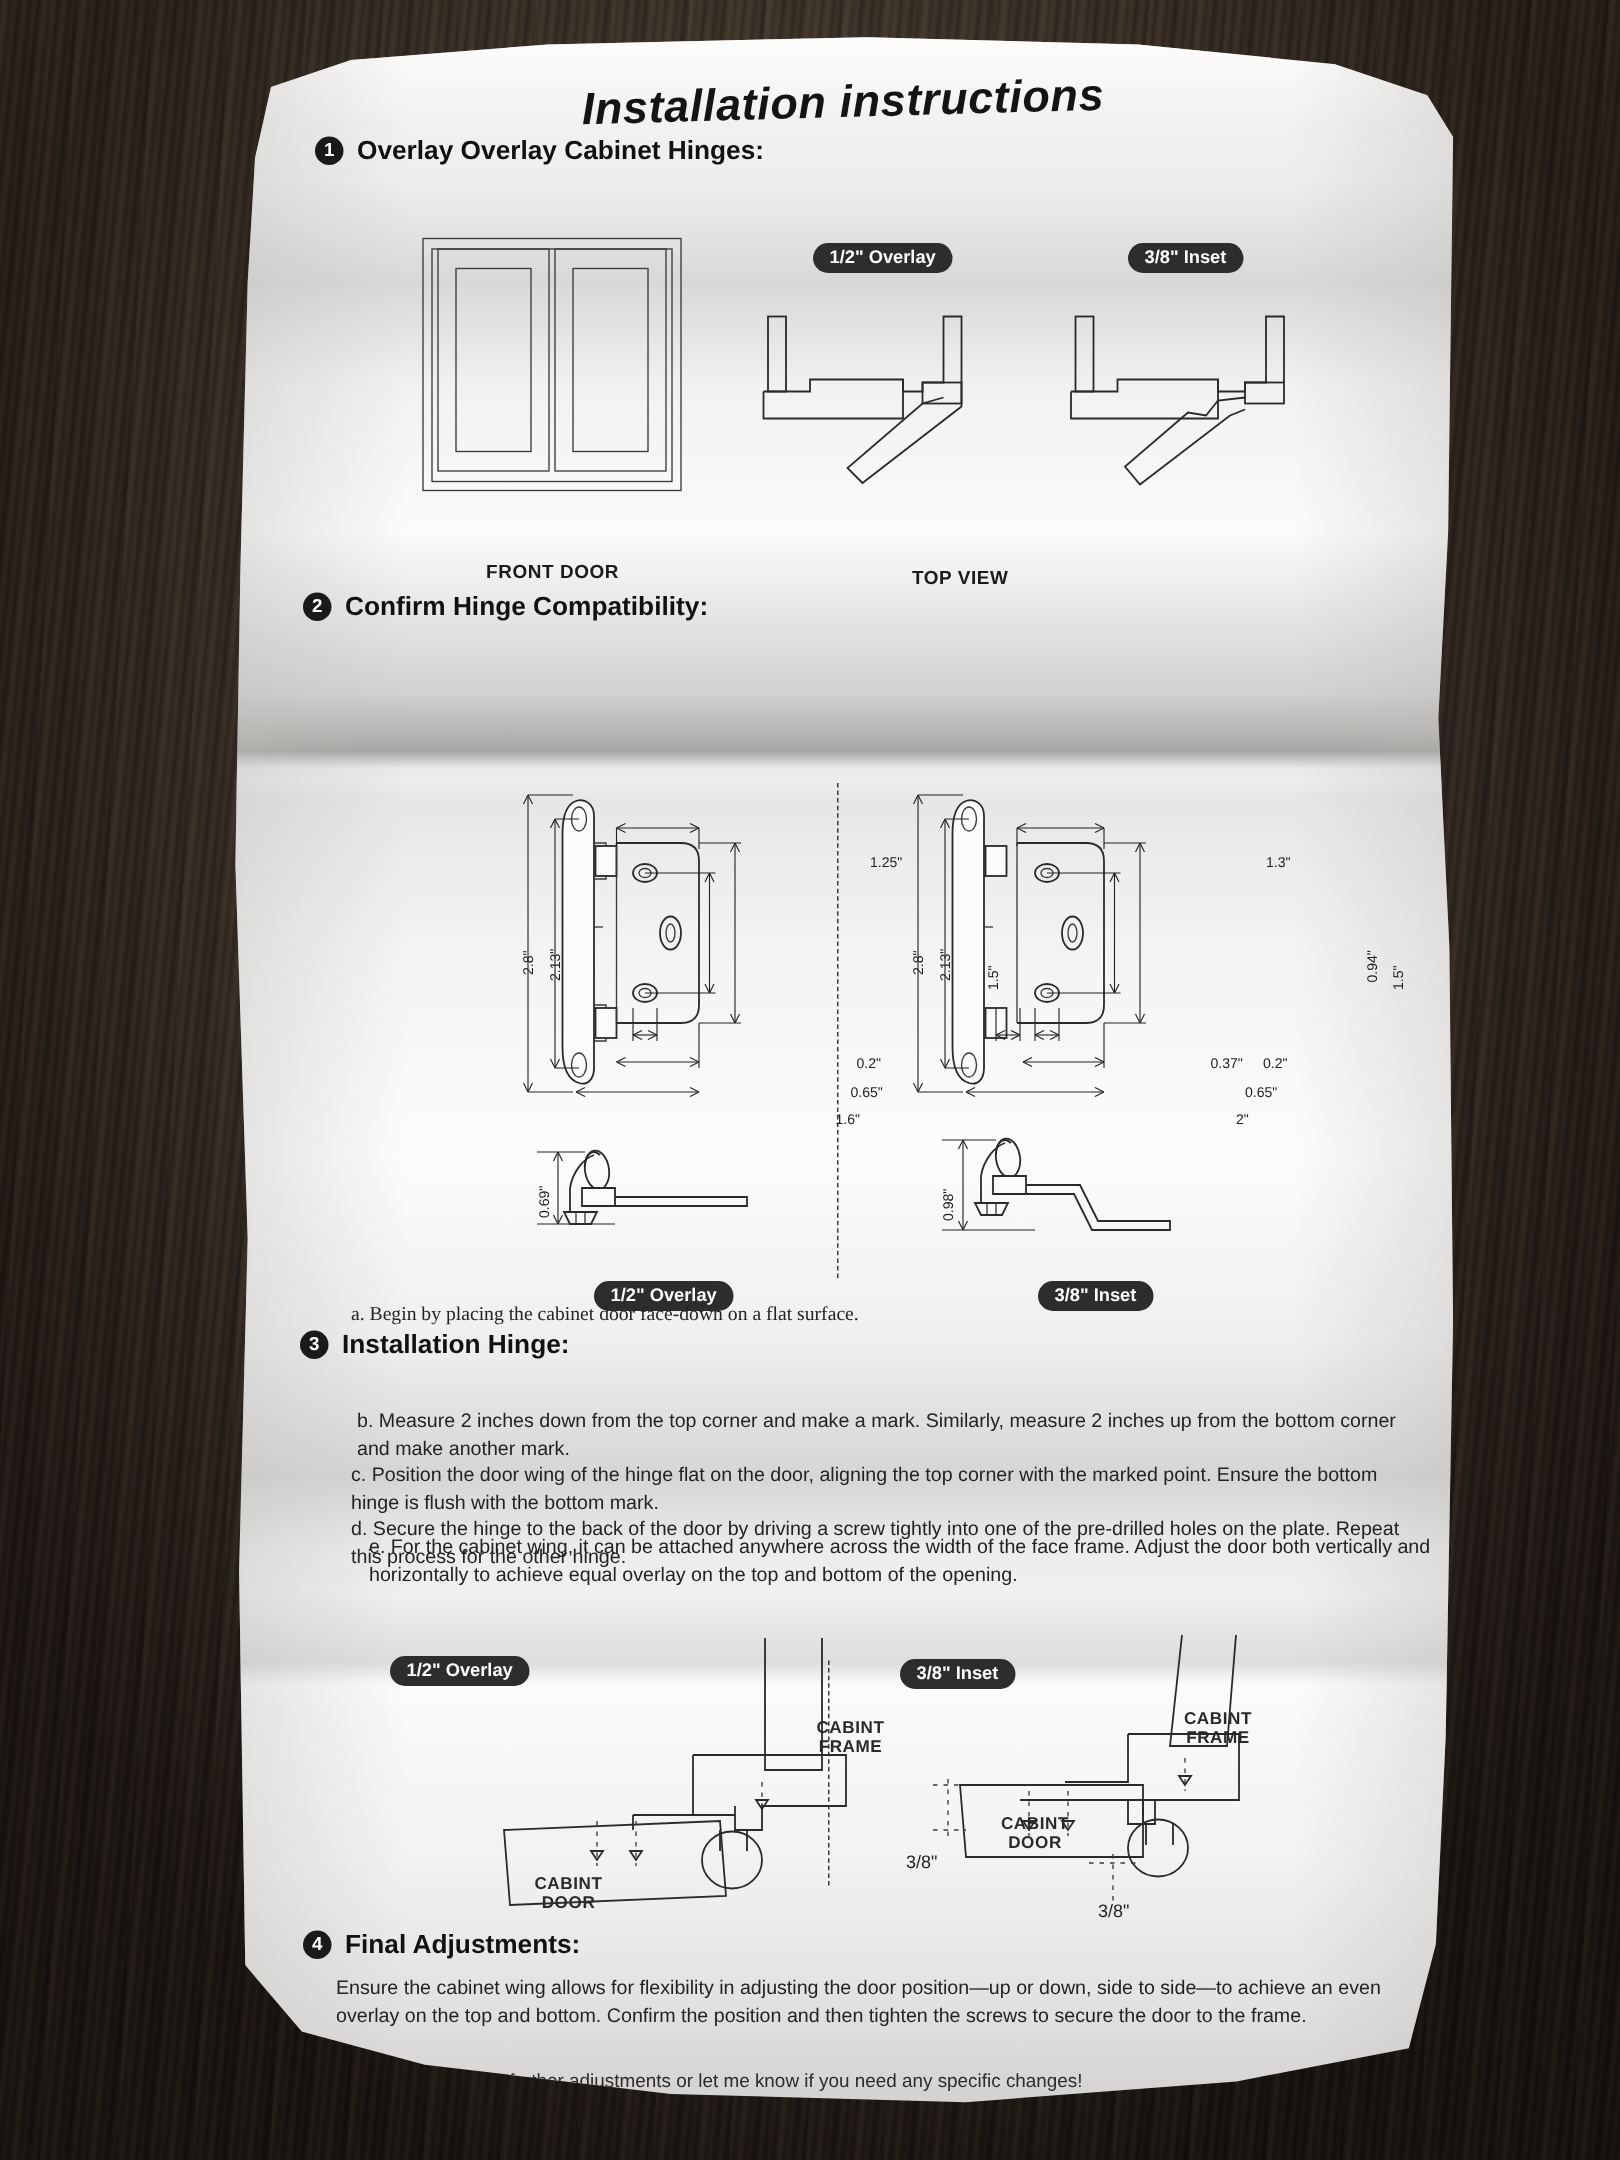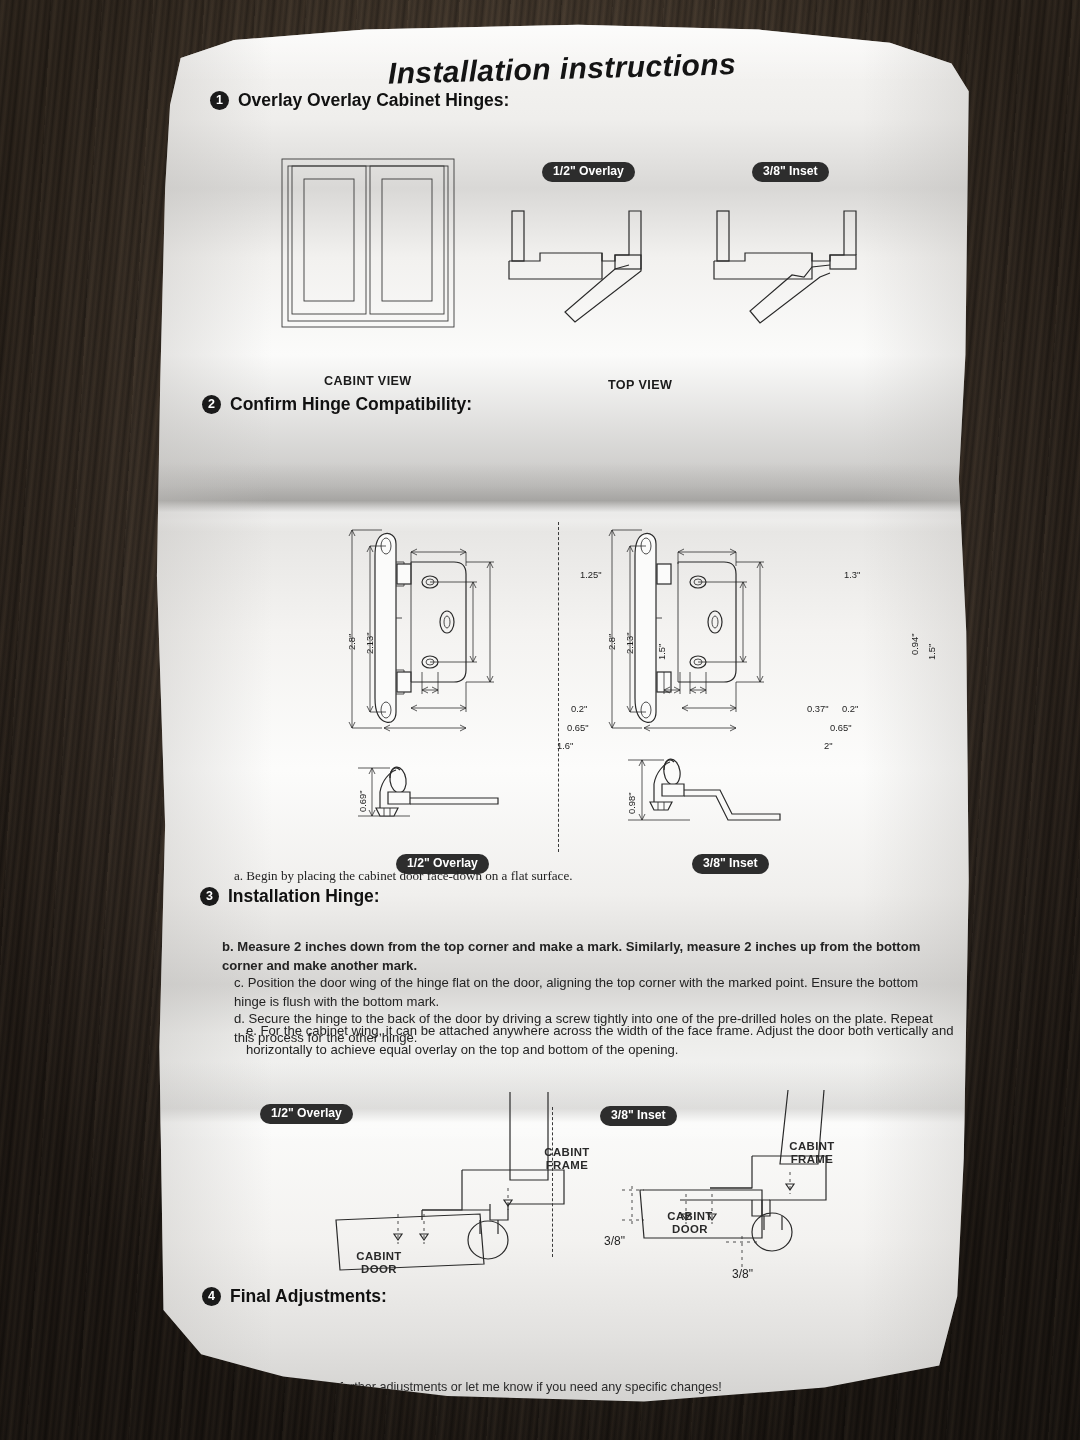--- a/index.html
+++ b/index.html
@@ -265,21 +265,21 @@
       </div>
 
       <svg style="position:absolute; left:122px; top:132px;" width="190" height="195" viewBox="0 0 190 195">
         <rect class="ln-thin" x="8" y="5" width="172" height="168"></rect>
         <rect class="ln-thin" x="14" y="12" width="160" height="155"></rect>
         <rect class="ln-thin" x="18" y="12" width="74" height="148"></rect>
         <rect class="ln-thin" x="96" y="12" width="74" height="148"></rect>
         <rect class="ln-thin" x="30" y="25" width="50" height="122"></rect>
         <rect class="ln-thin" x="108" y="25" width="50" height="122"></rect>
       </svg>
-      <div class="view-label" style="left:172px; top:352px;">CABINT VIEW</div>
+      <div class="view-label" style="left:172px; top:352px;">FRONT DOOR</div>
 
       <div class="pill" style="left:390px; top:140px;">1/2" Overlay</div>
       <div class="pill" style="left:600px; top:140px;">3/8" Inset</div>
 
       <svg style="position:absolute; left:355px; top:185px;" width="175" height="135" viewBox="0 0 175 135">
         <rect class="ln" x="5" y="4" width="12" height="50"></rect>
         <path class="ln" d="M2 54 H33 V46 H95 V54 H108 V48 H122 V4 H134 V48"></path>
         <path class="ln" d="M2 54 V72 H95 V46"></path>
         <path class="ln" d="M122 58 L108 62 L58 105 L68 115 L134 64 V48"></path>
         <rect class="ln" x="108" y="48" width="26" height="14"></rect>
@@ -454,21 +454,21 @@
         <path class="ln-thin" d="M38 50 V58 M44 50 V58"></path>
       </svg>
       <div class="dim-text vert" style="left:474px; top:792px;">0.98"</div>
       <div class="pill" style="left:540px; top:832px;">3/8" Inset</div>
 
       <div class="sec" style="left:48px; top:864px;">
         <div class="badge">3</div>
         <div class="sec-title">Installation Hinge:</div>
       </div>
       <div class="body-text" style="left:82px; top:845px; width:700px;font-family:Liberation Serif, serif;">a. Begin by placing the cabinet door face-down on a flat surface.</div>
-      <div class="body-text" style="left:70px; top:916px; width:700px;font-weight:bold;">b. Measure 2 inches down from the top corner and make a mark. Similarly, measure 2 inches up from the bottom corner and make another mark.</div>
+      <div class="body-text" style="left:86px; top:916px; width:700px;">b. Measure 2 inches down from the top corner and make a mark. Similarly, measure 2 inches up from the bottom corner and make another mark.</div>
       <div class="body-text" style="left:82px; top:988px; width:700px;">d. Secure the hinge to the back of the door by driving a screw tightly into one of the pre-drilled holes on the plate.  Repeat this process for the other hinge.</div>
       <div class="body-text" style="left:82px; top:952px; width:700px;">c. Position the door wing of the hinge flat on the door, aligning the top corner with the marked point. Ensure the bottom hinge is flush with the bottom mark.</div>
       <div class="body-text" style="left:74px; top:1000px; width:708px;margin-left:20px;">e. For the cabinet wing, it can be attached anywhere across the width of the face frame. Adjust the door both vertically and horizontally to achieve equal overlay on the top and bottom of the opening.</div>
 
       <div class="divider" style="left:400px; top:1085px; height:150px;"></div>
 
       <div class="pill" style="left:108px; top:1082px;">1/2" Overlay</div>
 
       <svg style="position:absolute; left:160px; top:1070px;" width="270" height="180" viewBox="0 0 270 180">
 
@@ -521,18 +521,19 @@
 FRAME</div>
       <div class="cab-label" style="left:508px; top:1188px; width:60px;">CABINT
 DOOR</div>
       <div class="inset-dim" style="left:452px; top:1212px;">3/8"</div>
       <div class="inset-dim" style="left:580px; top:1245px;">3/8"</div>
 
       <div class="sec" style="left:50px; top:1264px;">
         <div class="badge">4</div>
         <div class="sec-title">Final Adjustments:</div>
       </div>
+      <div class="body-text" style="left:72px; top:1294px; width:712px;">Ensure the cabinet wing allows for flexibility in adjusting the door position—up or down, side to side—to achieve an even overlay on the top and bottom. Confirm the position and then tighten the screws to secure the door to the frame.</div>
 
       <div class="closing" style="left:86px; top:1358px;">Feel free to make further adjustments or let me know if you need any specific changes!</div>
 
     </div>
   </div>
 </div>
 
 </body></html>

